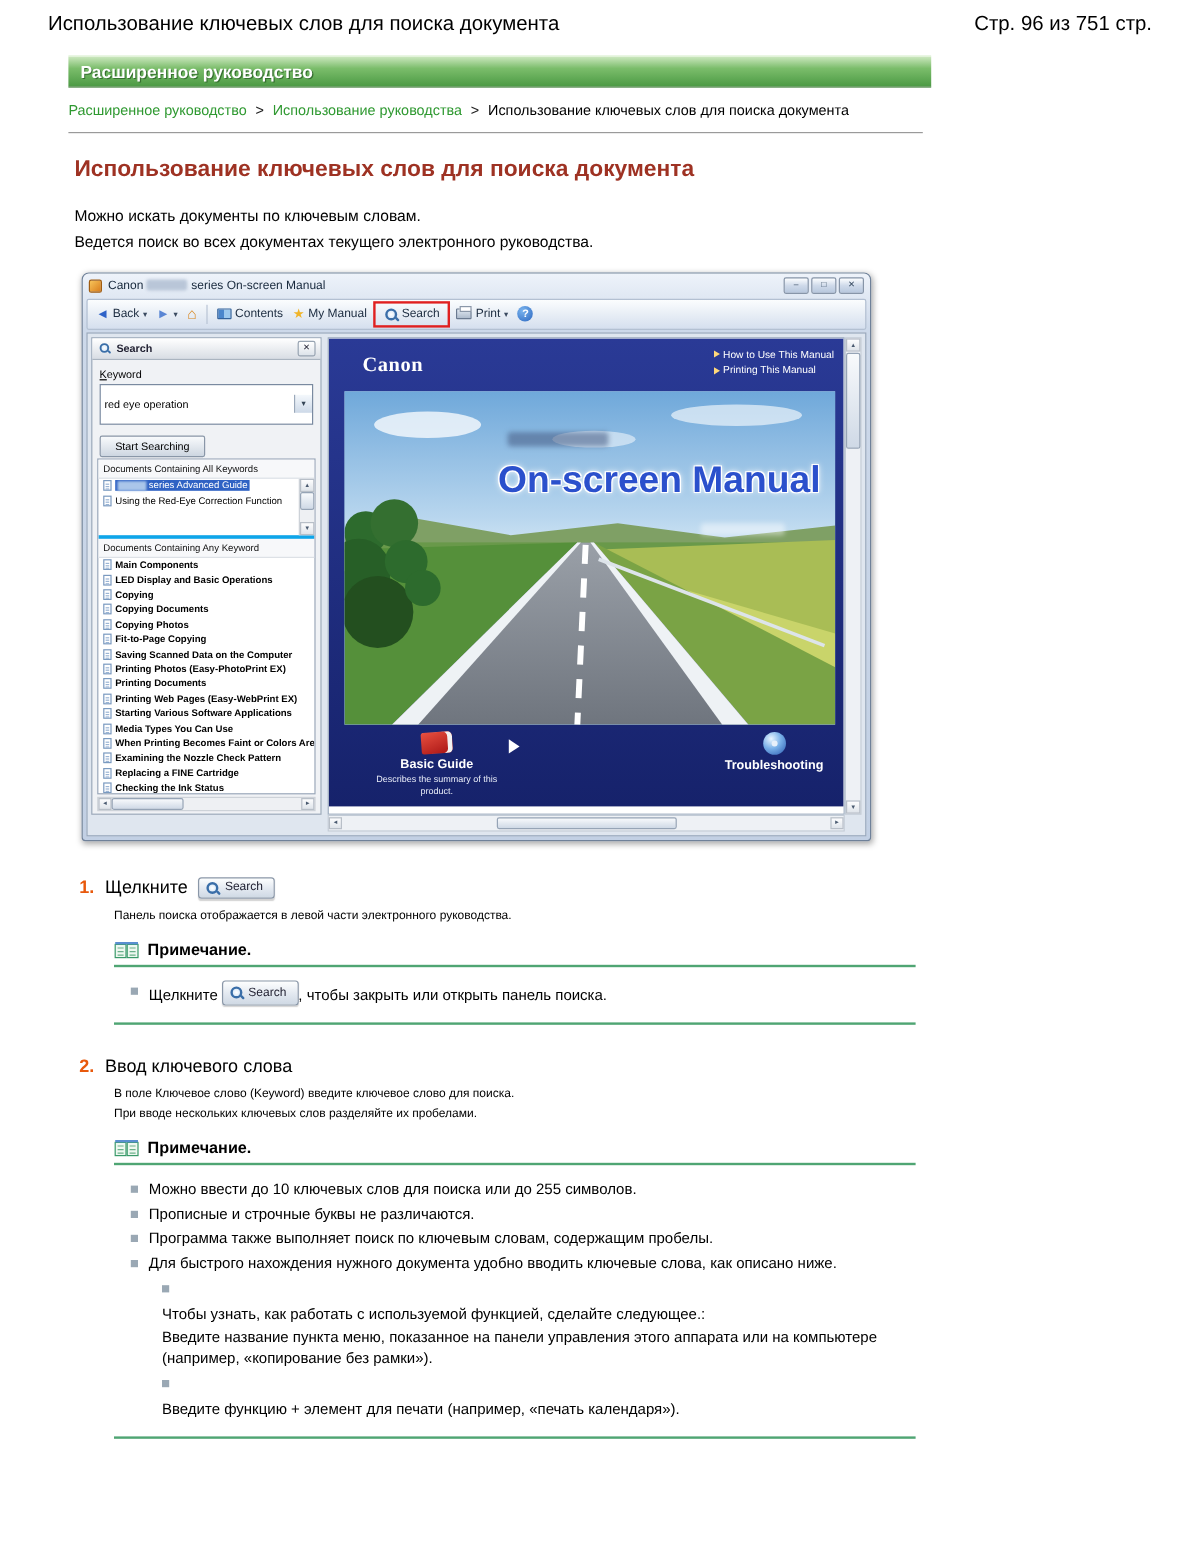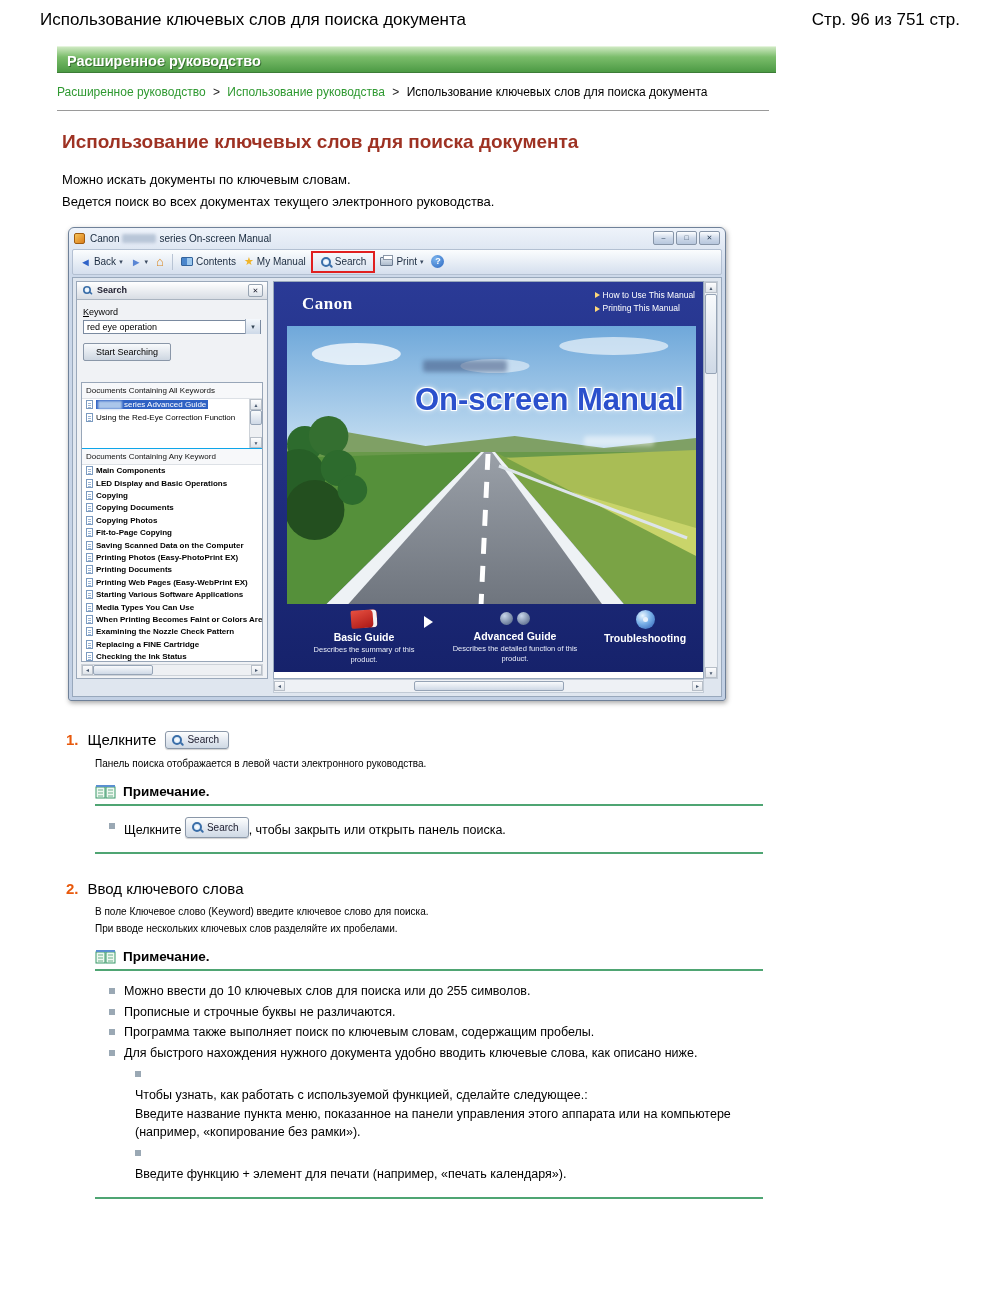--- a/index.html
+++ b/index.html
@@ -60,28 +60,28 @@
 
   .win-body { position:absolute; top:49px; left:3px; right:3px; bottom:3px; background:#dfe6ef; border:1px solid #98a8bc; }
 
   
   .search-panel { position:absolute; left:3px; top:3px; width:192px; bottom:17px; background:#f0f2f5; border:1px solid #9aa8ba; }
   .sp-head { height:18px; background:linear-gradient(#ffffff,#d8dde4); border-bottom:1px solid #aab4c0; display:flex; align-items:center; padding:0 4px; gap:4px; font-size:9px; font-weight:bold; color:#223; }
   .sp-head .i-mag { transform:scale(.8); }
   .sp-close { margin-left:auto; width:15px; height:13px; border:1px solid #98a4b2; border-radius:2px; background:linear-gradient(#fff,#dde3ea); text-align:center; line-height:11px; font-size:7px; font-weight:normal; }
   .sp-label { margin:7px 0 3px 6px; font-size:9px; }
   .sp-label .ul { text-decoration:underline; }
-  .sp-combo { margin-left:6px; width:178px; height:14px; border:1px solid #7a8aa0; background:#fff; display:flex; align-items:center; }
+  .sp-combo { margin-left:6px; width:178px; height:34px; border:1px solid #7a8aa0; background:#fff; display:flex; align-items:center; }
   .sp-combo-text { flex:1; font-size:9px; padding-left:3px; white-space:nowrap; overflow:hidden; }
   .sp-combo-btn { width:15px; height:15px; background:linear-gradient(#f4f8fc,#cdd9e8); border-left:1px solid #9aa8ba; text-align:center; font-size:7px; line-height:15px; color:#345; }
   .sp-btn { margin:9px 0 0 6px; width:88px; height:18px; border:1px solid #8a97a8; border-radius:2px;
     background:linear-gradient(#f8fafc,#dfe5ec 60%,#cdd6e1); font-size:9px; text-align:center; line-height:16px; }
   .sp-groups { position:absolute; left:4px; right:4px; top:100px; bottom:16px; border:1px solid #98a6b8; background:#fff; overflow:hidden; }
   .sp-ghead { height:16px; background:#f7f8fa; border-bottom:1px solid #dde1e6; font-size:8px; padding:3px 0 0 4px; color:#111; white-space:nowrap; overflow:hidden; }
-  .sp-list1 { position:relative; height:50px; border-bottom:1px solid #0ea5e9; }
+  .sp-list1 { position:relative; height:50px; border-bottom:3px solid #0ea5e9; }
   .sp-list2 { position:relative;font-weight:bold; }
   .li { display:flex; align-items:center; gap:3px; padding:1px 2px 1px 4px; font-size:8px; white-space:nowrap; overflow:hidden; height:12.4px; }
   .pgico { flex:0 0 auto; width:7px; height:9px; background:#fff; border:1px solid #7a9ac0; position:relative; }
   .pgico::before { content:""; position:absolute; left:1px; top:2px; right:1px; height:1px; background:#9ab4d4; box-shadow:0 2px 0 #9ab4d4, 0 4px 0 #9ab4d4; }
   .hl { background:#2f62c4; color:#fff; padding:0 2px; display:inline-flex; align-items:center; gap:2px; }
   .blur-chip2 { display:inline-block; width:24px; height:8px; background:#aac6ea; filter:blur(1px); }
   .vscroll1 { position:absolute; right:0; top:0; width:13px; height:100%; background:#eef0f3; border-left:1px solid #cdd2d8; }
   .sb-arrow { position:absolute; left:0; width:12px; height:11px; background:linear-gradient(#fdfdfe,#dfe4ea); border:1px solid #b8bfc8; font-size:5px; text-align:center; line-height:10px; color:#4a5a70; }
   .sb-thumb { position:absolute; left:0; width:12px; background:linear-gradient(#f8fafc,#cfd9e6); border:1px solid #96a4b6; border-radius:2px; }
   .sp-hscroll { position:absolute; left:4px; right:4px; bottom:2px; height:12px; background:#eef0f3; border:1px solid #cdd2d8; }
@@ -373,25 +373,20 @@
             <div class="smudge2"></div>
             <div class="headline">On-screen Manual</div>
           </div>
 
           <div class="guide g1">
             <div class="gi-book"></div>
             <div class="g-title">Basic Guide</div>
             <div class="g-desc">Describes the summary of this product.</div>
           </div>
           <div class="g-arrow"></div>
-          <div class="guide g2">
-            <div class="gi-binoc"></div>
-            <div class="g-title">Advanced Guide</div>
-            <div class="g-desc">Describes the detailed function of this product.</div>
-          </div>
           <div class="guide g3">
             <div class="gi-cd"></div>
             <div class="g-title">Troubleshooting</div>
           </div>
         </div>
       </div>
 
       <div class="vscroll2">
         <span class="sb-arrow" style="top:0;">▲</span>
         <span class="sb-thumb" style="top:12px;height:80px;"></span>

